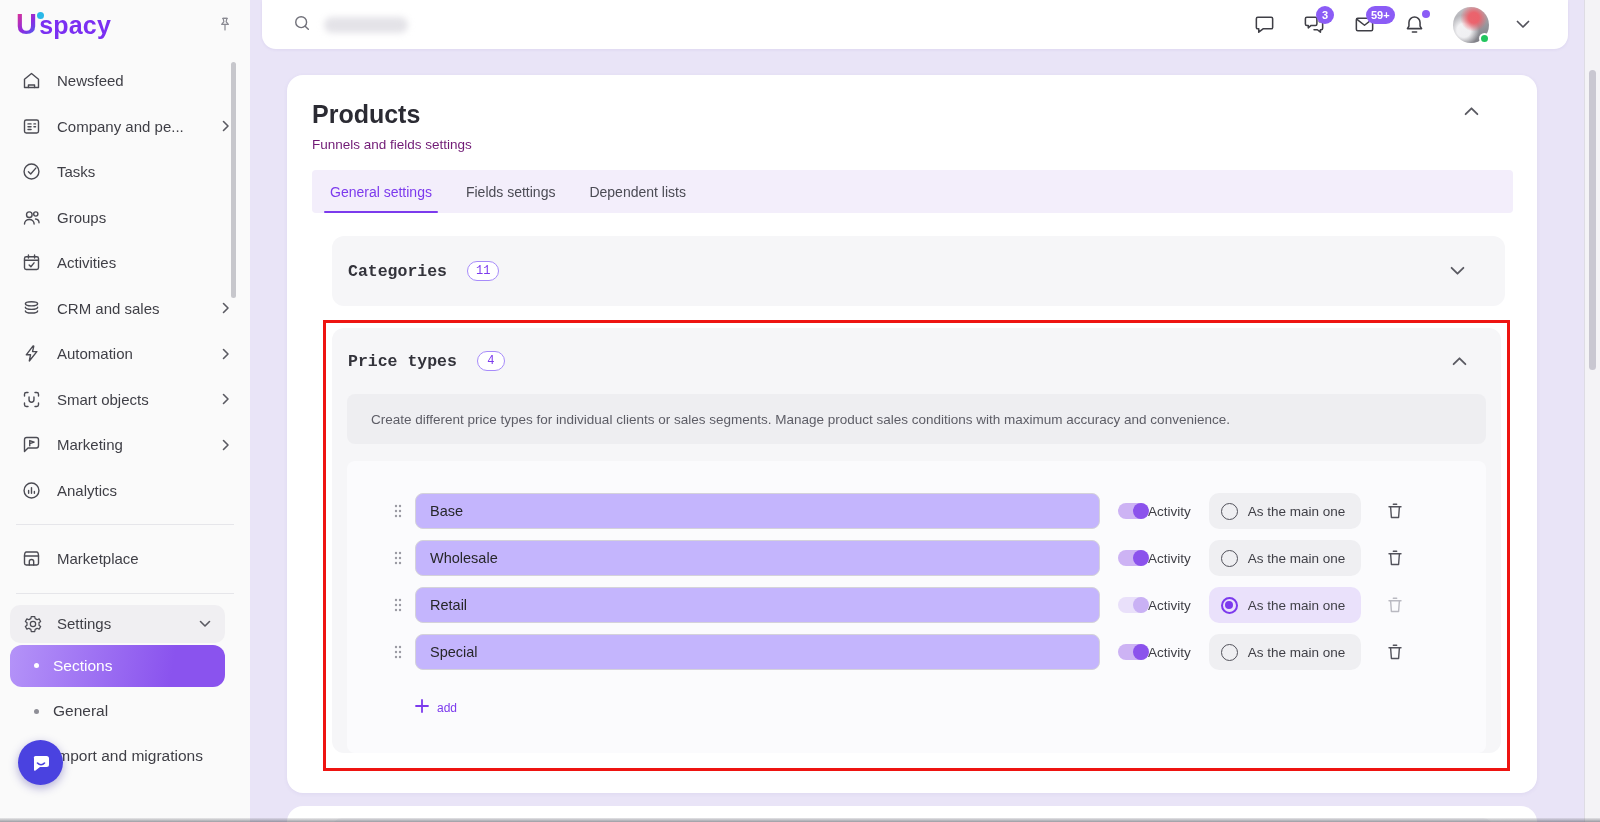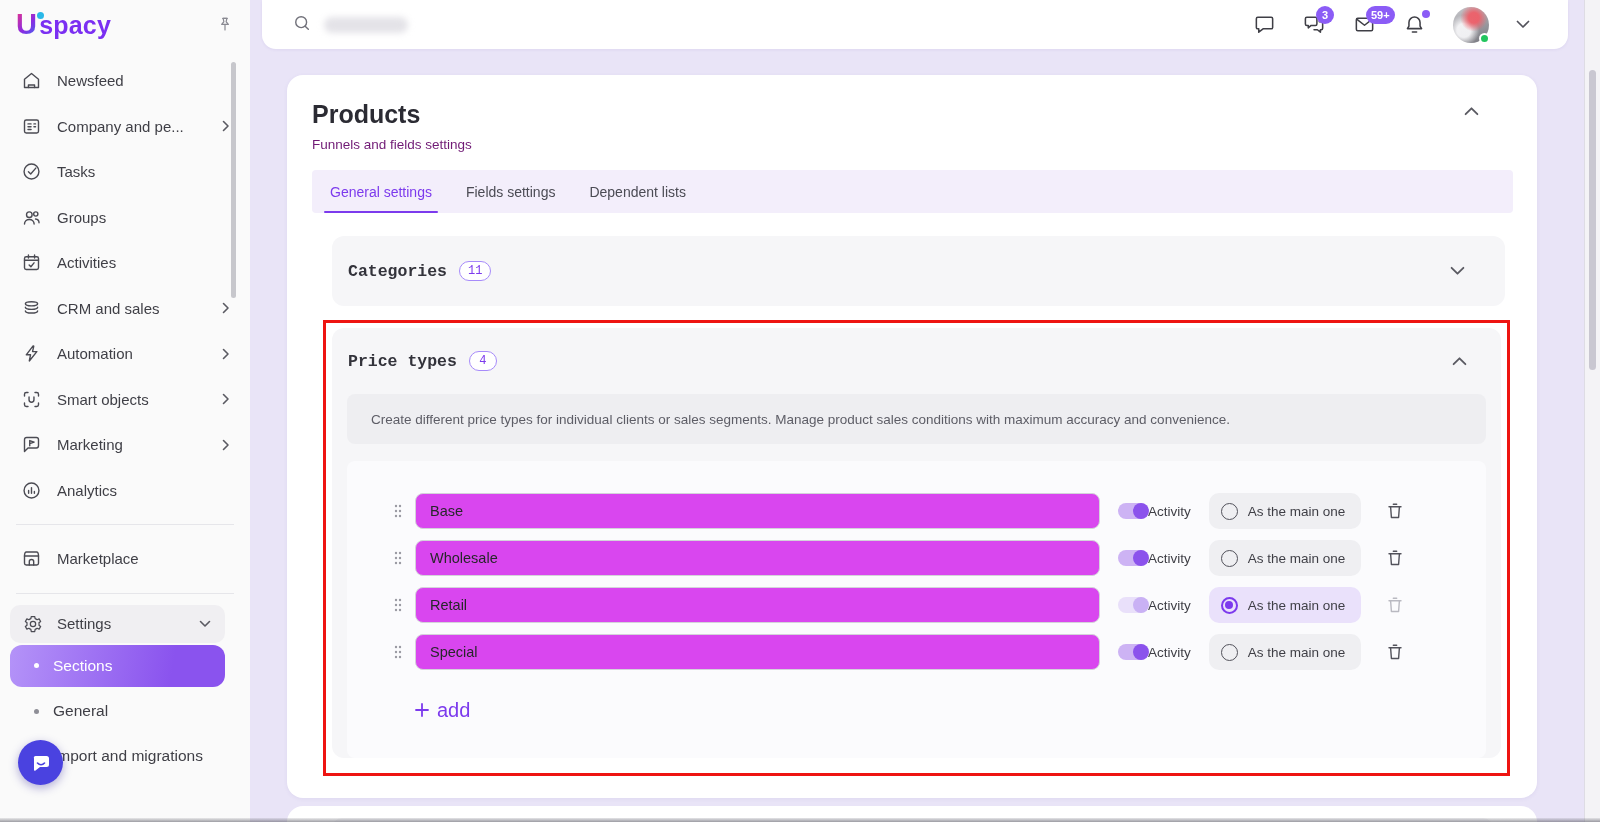--- a/index.html
+++ b/index.html
@@ -63,47 +63,47 @@
   .card-collapse svg, .sec-chev svg { stroke:currentColor; fill:none; stroke-width:1.7; stroke-linecap:round; stroke-linejoin:round; }
 
   .tabs { margin-top:18px; height:43px; background:#f3eefb; border-radius:4px; display:flex; align-items:stretch; padding-left:18px; gap:34px; }
   .tab { position:relative; display:flex; align-items:center; font-size:14px; color:#4b4b54; cursor:pointer; }
   .tab.active { color:#7c3aed; font-weight:500; }
   .tab.active::after { content:""; position:absolute; left:-6px; right:-6px; bottom:0; height:2.5px; background:#7c3aed; border-radius:2px; }
 
   .section-box { margin:23px 8px 0 20px; background:#f6f6f8; border-radius:12px; }
   .sec-head { display:flex; align-items:center; height:70px; padding:0 44px 0 16px; position:relative;font-family:Liberation Mono, monospace; }
   .sec-title { font-size:16.5px; font-weight:600; color:#33333b; }
-  .sec-badge { margin-left:12px; padding:2px 8px; min-width:28px; text-align:center; border:1px solid #a78bfa; border-radius:11px; background:#fff; color:#7c3aed; font-size:12px; }
+  .sec-badge { margin-left:20px; padding:2px 8px; min-width:28px; text-align:center; border:1px solid #a78bfa; border-radius:11px; background:#fff; color:#7c3aed; font-size:12px; }
   .sec-chev { position:absolute; right:40px; color:#5a5a62; cursor:pointer; display:flex; }
 
   .red-box { margin:14px 0 0 11px; width:1187px; border:3px solid #ee1411; padding:5px 6px 15px 6px; }
   .pt-box { background:#f6f6f8; border-radius:12px; }
   .pt-head { height:66px; }
   .pt-banner { margin:0 15px; height:50px; background:#eeeef1; border-radius:8px; display:flex; align-items:center; padding:0 24px; font-size:13.5px; color:#5d5d66; }
   .rows-panel { margin:17px 15px 0 15px; background:#fbfbfd; border-radius:8px; padding:32px 0 36px 46px; }
   .prow { display:flex; align-items:center; height:36px; margin-bottom:11px; }
   .drag { display:flex; margin-right:12px; cursor:grab; }
   .drag svg { fill:#9a9aa2; }
-  .pinput { width:685px; height:36px; border:1px solid #d4d2da; border-radius:8px; background:#d946ef; padding:3px 14px; font-size:14.5px; color:#27272a; font-family:"Liberation Sans",sans-serif; }
+  .pinput { width:685px; height:36px; border:1px solid #d4d2da; border-radius:8px; background:#c4b5fd; padding:3px 14px; font-size:14.5px; color:#27272a; font-family:"Liberation Sans",sans-serif; }
   .toggle { position:relative; width:30px; height:16px; margin-left:18px; border-radius:8px; background:#cdb3f4; flex:0 0 auto; cursor:pointer; }
   .toggle .knob { position:absolute; right:-1px; top:-0px; width:16px; height:16px; border-radius:50%; background:#8b52ec; }
   .toggle.dim { background:#e9e0fa; }
   .toggle.dim .knob { background:#c9b1f4; }
   .tlabel { font-size:13.5px; color:#3f3f46; }
   .mainpill { display:flex; align-items:center; margin-left:18px; height:36px; padding:0 16px 0 12px; border-radius:10px; background:#efeff2; cursor:pointer; }
   .mainpill.selected { background:#eae1fb; }
   .radio { width:17px; height:17px; border:1.6px solid #52525b; border-radius:50%; margin-right:10px; flex:0 0 auto; }
   .radio.checked { border:2px solid #7c3aed; position:relative; }
   .radio.checked::after { content:""; position:absolute; left:2.6px; top:2.6px; width:8px; height:8px; border-radius:50%; background:#7c3aed; }
   .mlabel { font-size:13.5px; color:#3f3f46; white-space:nowrap; }
   .trash { margin-left:26px; display:flex; cursor:pointer; }
   .trash svg { stroke:#52525b; fill:none; stroke-width:1.4; stroke-linecap:round; stroke-linejoin:round; }
   .trash.dim svg { stroke:#b9b9c1; }
-  .add-btn { display:inline-flex; align-items:center; gap:8px; margin:18px 0 0 22px; color:#7c3aed; font-size:20px; cursor:pointer; }
+  .add-btn { display:inline-flex; align-items:center; gap:8px; margin:18px 0 0 22px; color:#7c3aed; font-size:12px; cursor:pointer; }
   .add-btn svg { stroke:#7c3aed; fill:none; stroke-width:1.8; stroke-linecap:round; }
 
   
   .card2 { position:absolute; left:37px; top:806px; width:1250px; height:20px; background:#ffffff; border-radius:16px 16px 0 0; padding:12px 24px 0 25px; }
   .card2 .section-box2 { margin-left:20px; width:1161px; height:10px; background:#f6f6f8; border-radius:12px 12px 0 0; }
 
   
   .vscroll { position:absolute; right:0; top:0; width:16px; height:822px; background:#f4f3f6; border-left:1px solid #dedce4; z-index:8; }
   .vthumb { position:absolute; left:4px; top:70px; width:7px; height:300px; border-radius:4px; background:#c9c7d1; }
 

